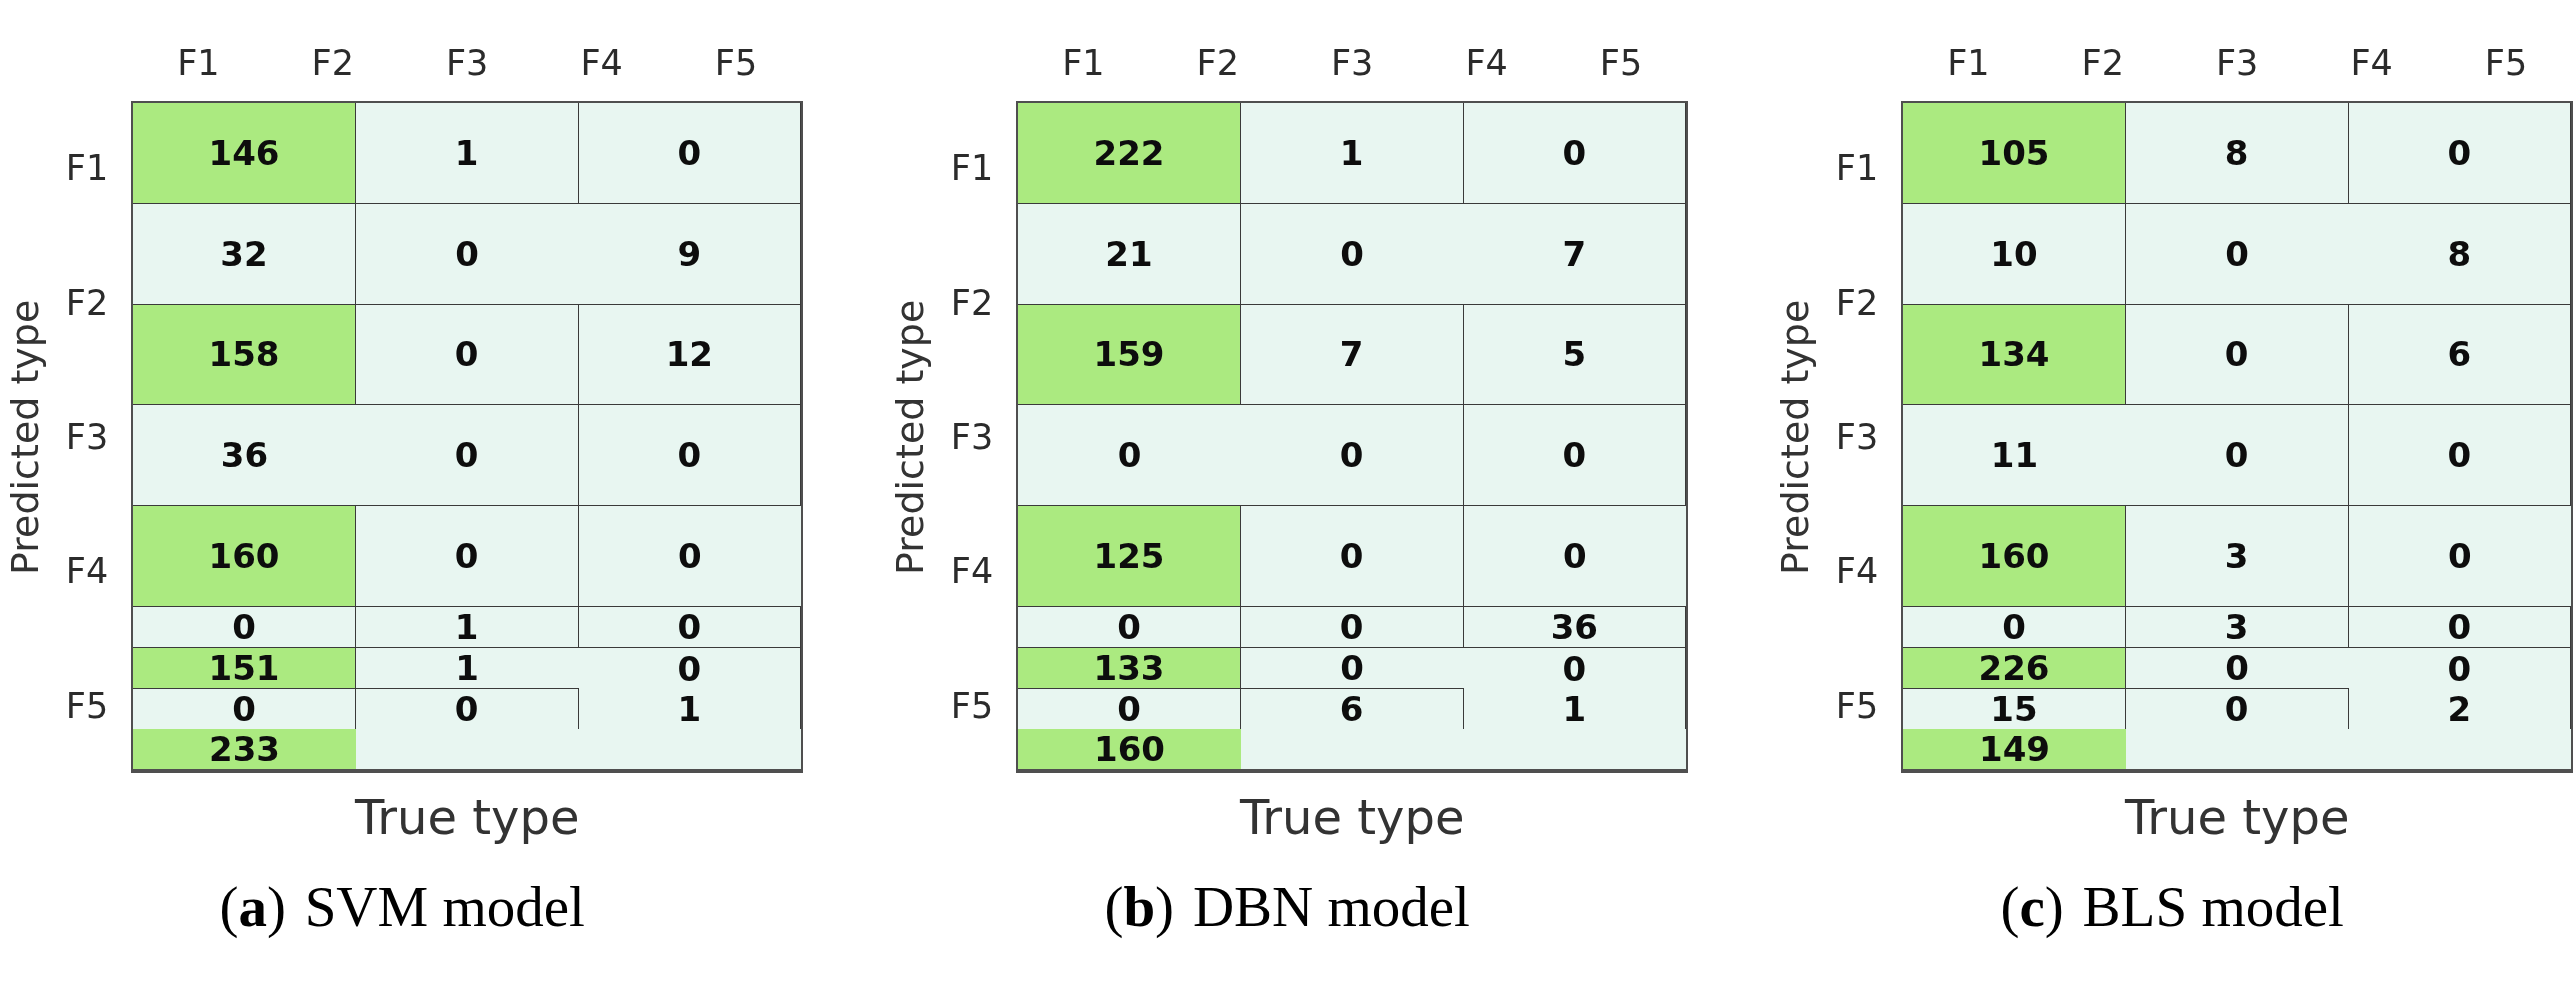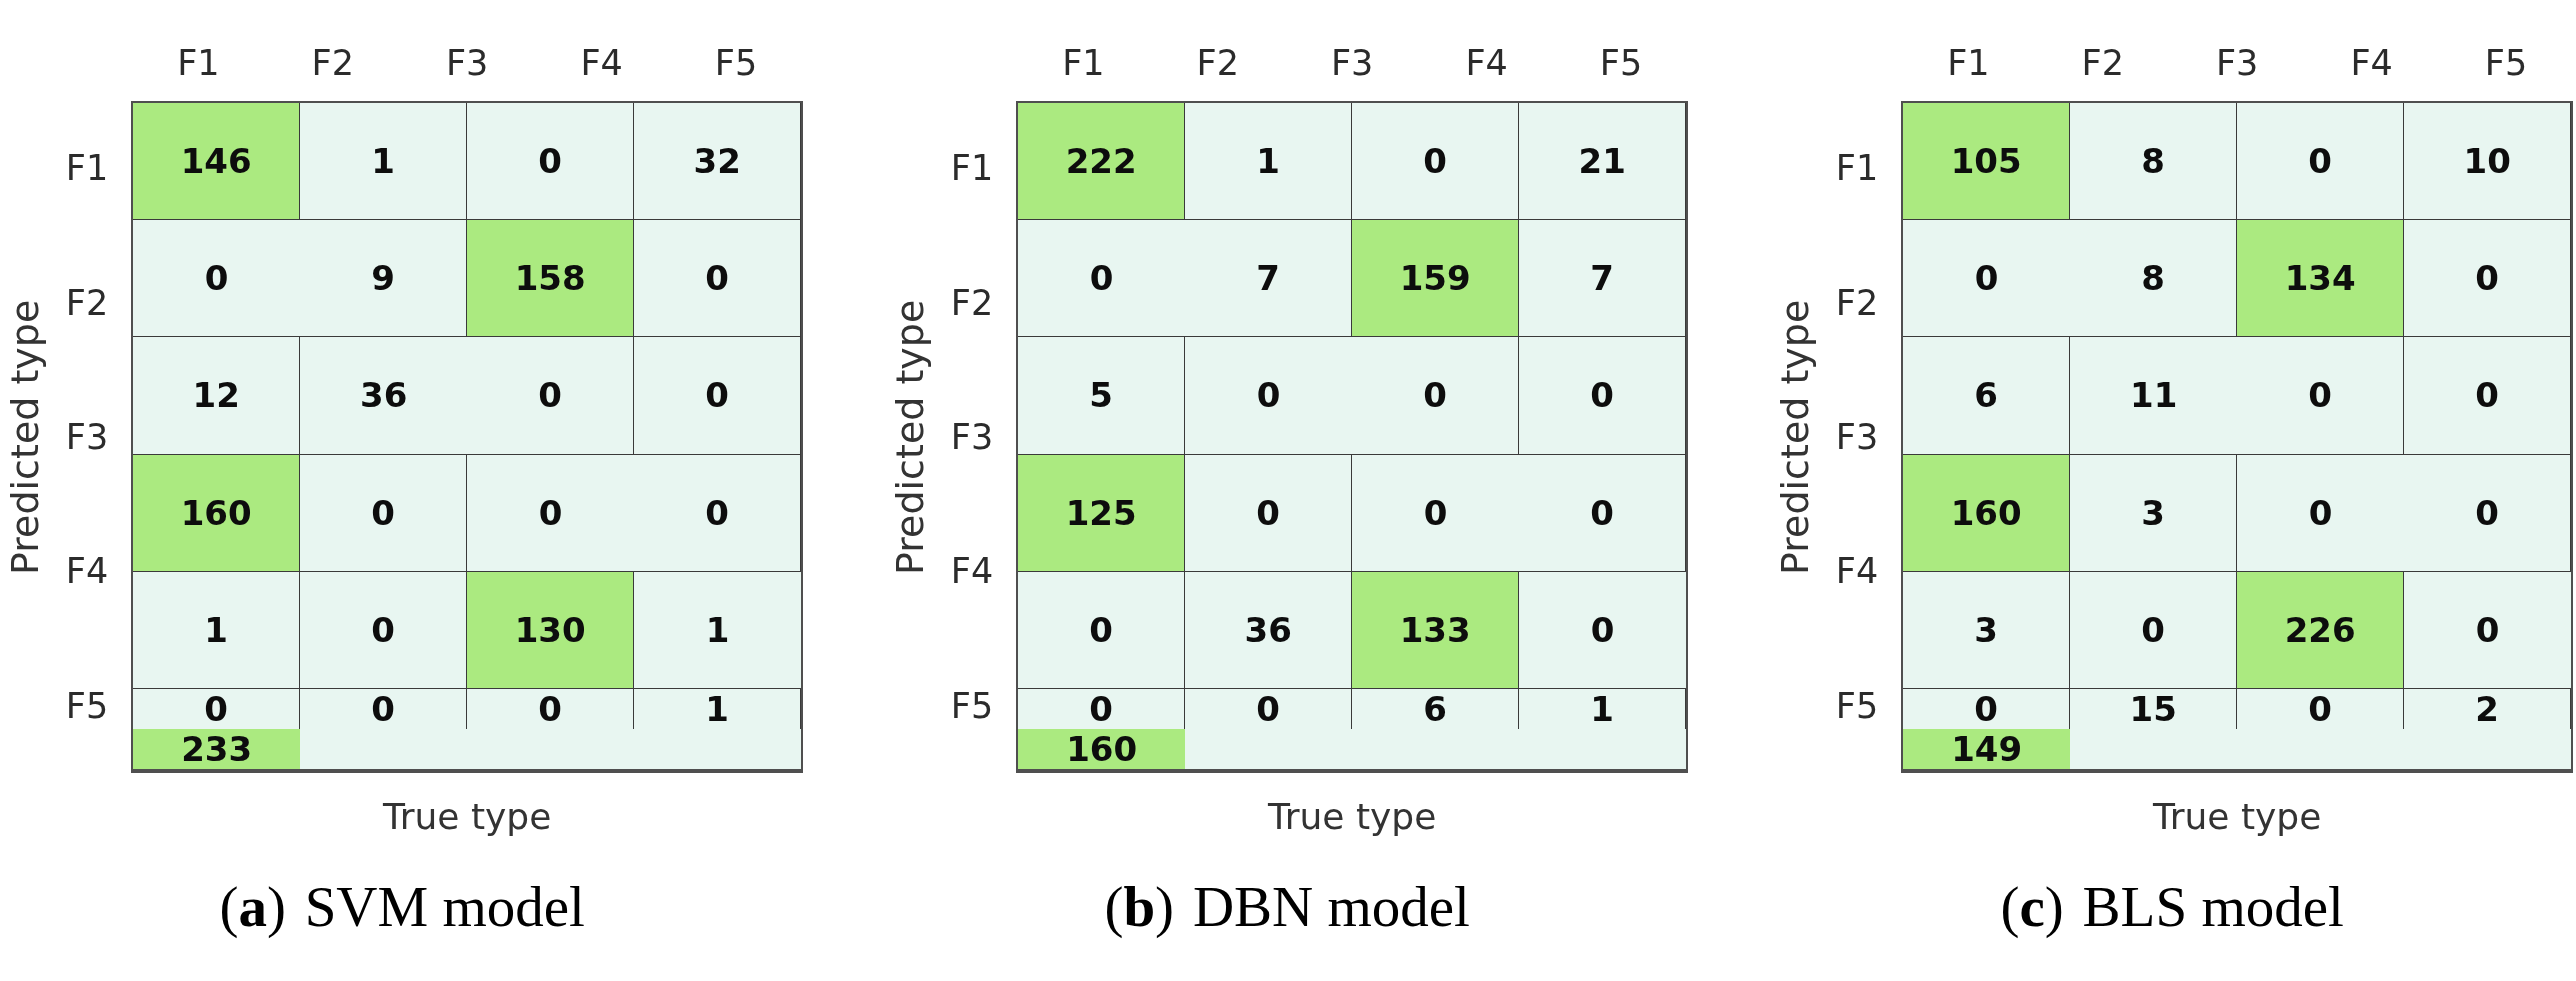--- a/index.html
+++ b/index.html
@@ -26,40 +26,40 @@
   .rowheads{
     grid-column:2;grid-row:2;
     display:grid;grid-template-rows:repeat(5,1fr);
   }
   .rhead{
     display:flex;align-items:center;justify-content:flex-end;
     padding-right:23px;font-size:35px;color:#2b2b2b;
   }
   .cells{
     grid-column:3;grid-row:2;
-    display:grid;grid-template-columns:repeat(4,1fr);grid-template-rows:repeat(5,1fr);
+    display:grid;grid-template-columns:repeat(3,1fr);grid-template-rows:repeat(5,1fr);
     border:2.4px solid var(--border,#4f4f4f);
     border-bottom-width:4.2px;
     box-sizing:border-box;
     background:var(--off,#E8F6F1);
   }
   .cell{
     display:flex;align-items:center;justify-content:center;
     font-weight:bold;font-size:34px;color:#0d0d0d;
     border-right:1.2px solid var(--line,#3a3a3a);
     border-bottom:1.2px solid var(--line,#3a3a3a);
     background:var(--off,#E8F6F1);
   }
   .cell:nth-child(5n){border-right:none;}
   .cell:nth-child(n+21){border-bottom:none;}
   .cell.diag{background:var(--diag,#ABEA80);}
   .xlabel{
     grid-column:3;grid-row:3;
     display:flex;align-items:center;justify-content:center;
-    font-size:36px;color:#333333;padding-top:9.6px;box-sizing:border-box;
+    font-size:48px;color:#333333;padding-top:9.6px;box-sizing:border-box;
   }
   .caption{
     grid-column:1/4;grid-row:4;
     display:flex;align-items:center;justify-content:center;
     font-family:"Liberation Serif",serif;font-size:57px;color:#000000;
   }
   .caption .cletter{font-weight:bold;}
   .caption .cmodel{margin-left:0.33em;}
 </style>
 </head>
@@ -95,21 +95,21 @@
         <div class="cell">12</div>
         <div class="cell">36</div>
         <div class="cell">0</div>
         <div class="cell">0</div>
         <div class="cell diag">160</div>
         <div class="cell">0</div>
         <div class="cell">0</div>
         <div class="cell">0</div>
         <div class="cell">1</div>
         <div class="cell">0</div>
-        <div class="cell diag">130</div>
+        <div class="cell diag">151</div>
         <div class="cell">1</div>
         <div class="cell">0</div>
         <div class="cell">0</div>
         <div class="cell">0</div>
         <div class="cell">1</div>
         <div class="cell diag">233</div>
       </div>
     <div class="xlabel">True type</div>
     <div class="caption">
       <span>(</span>

